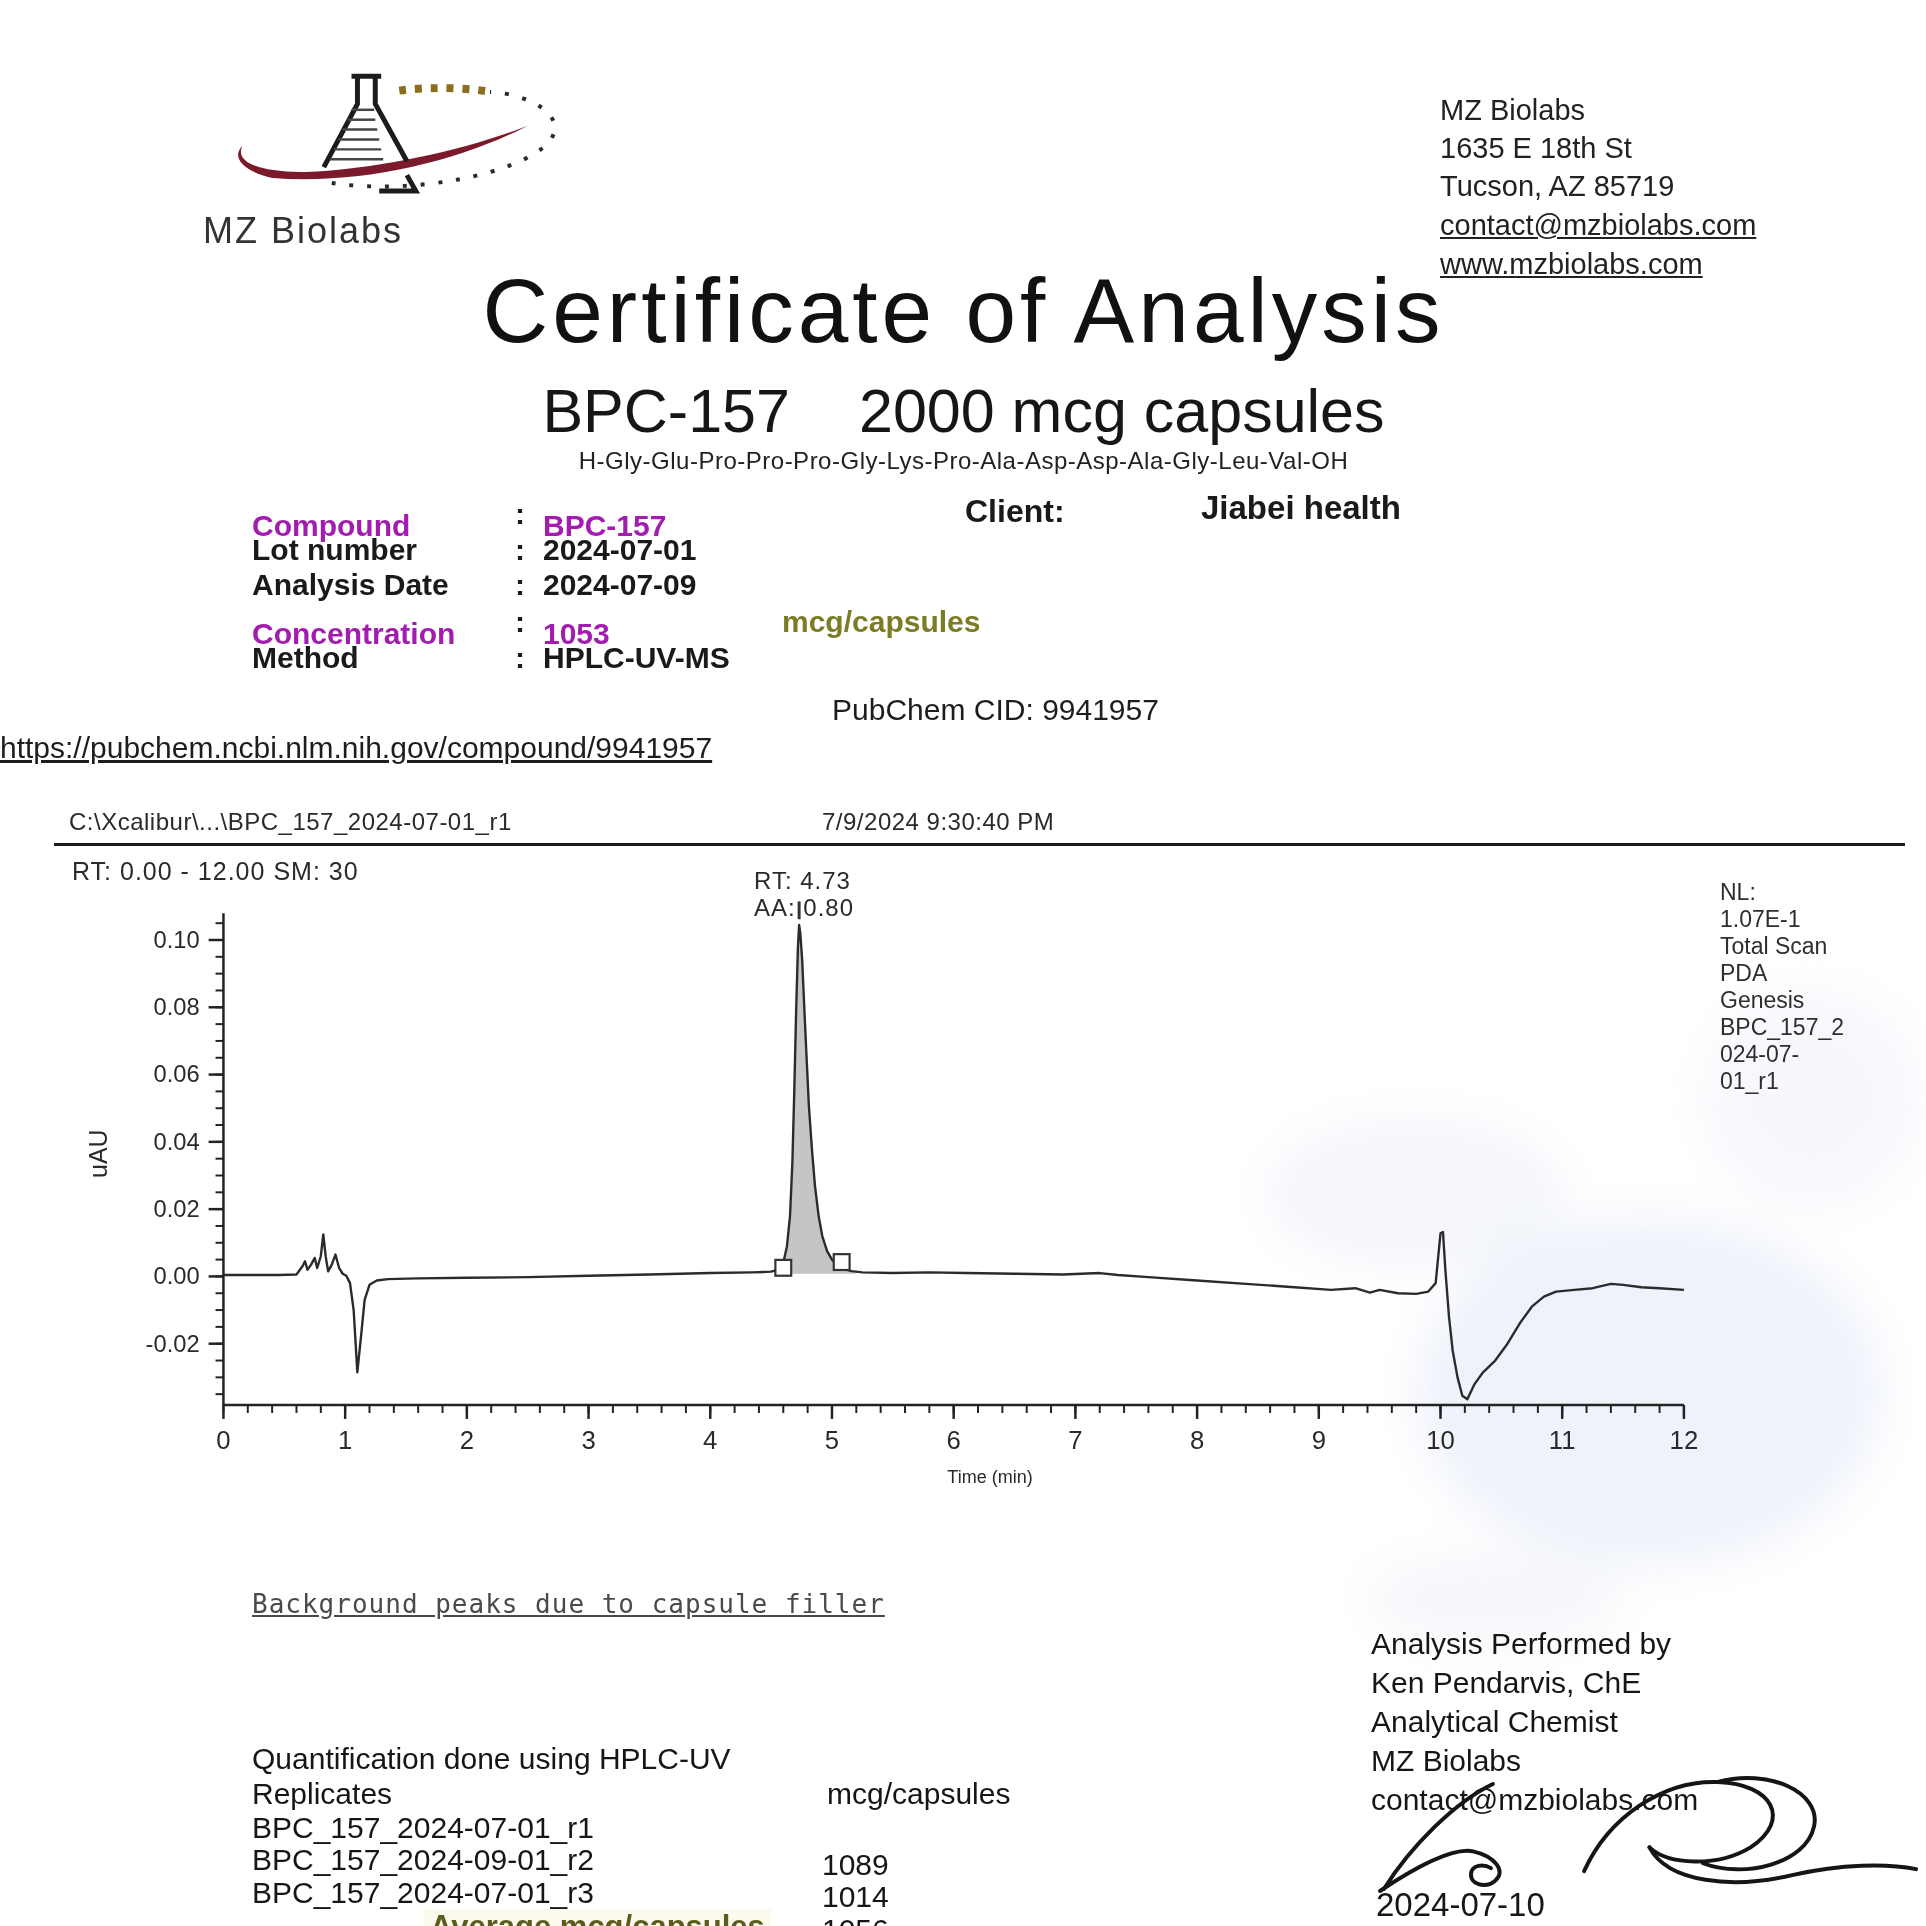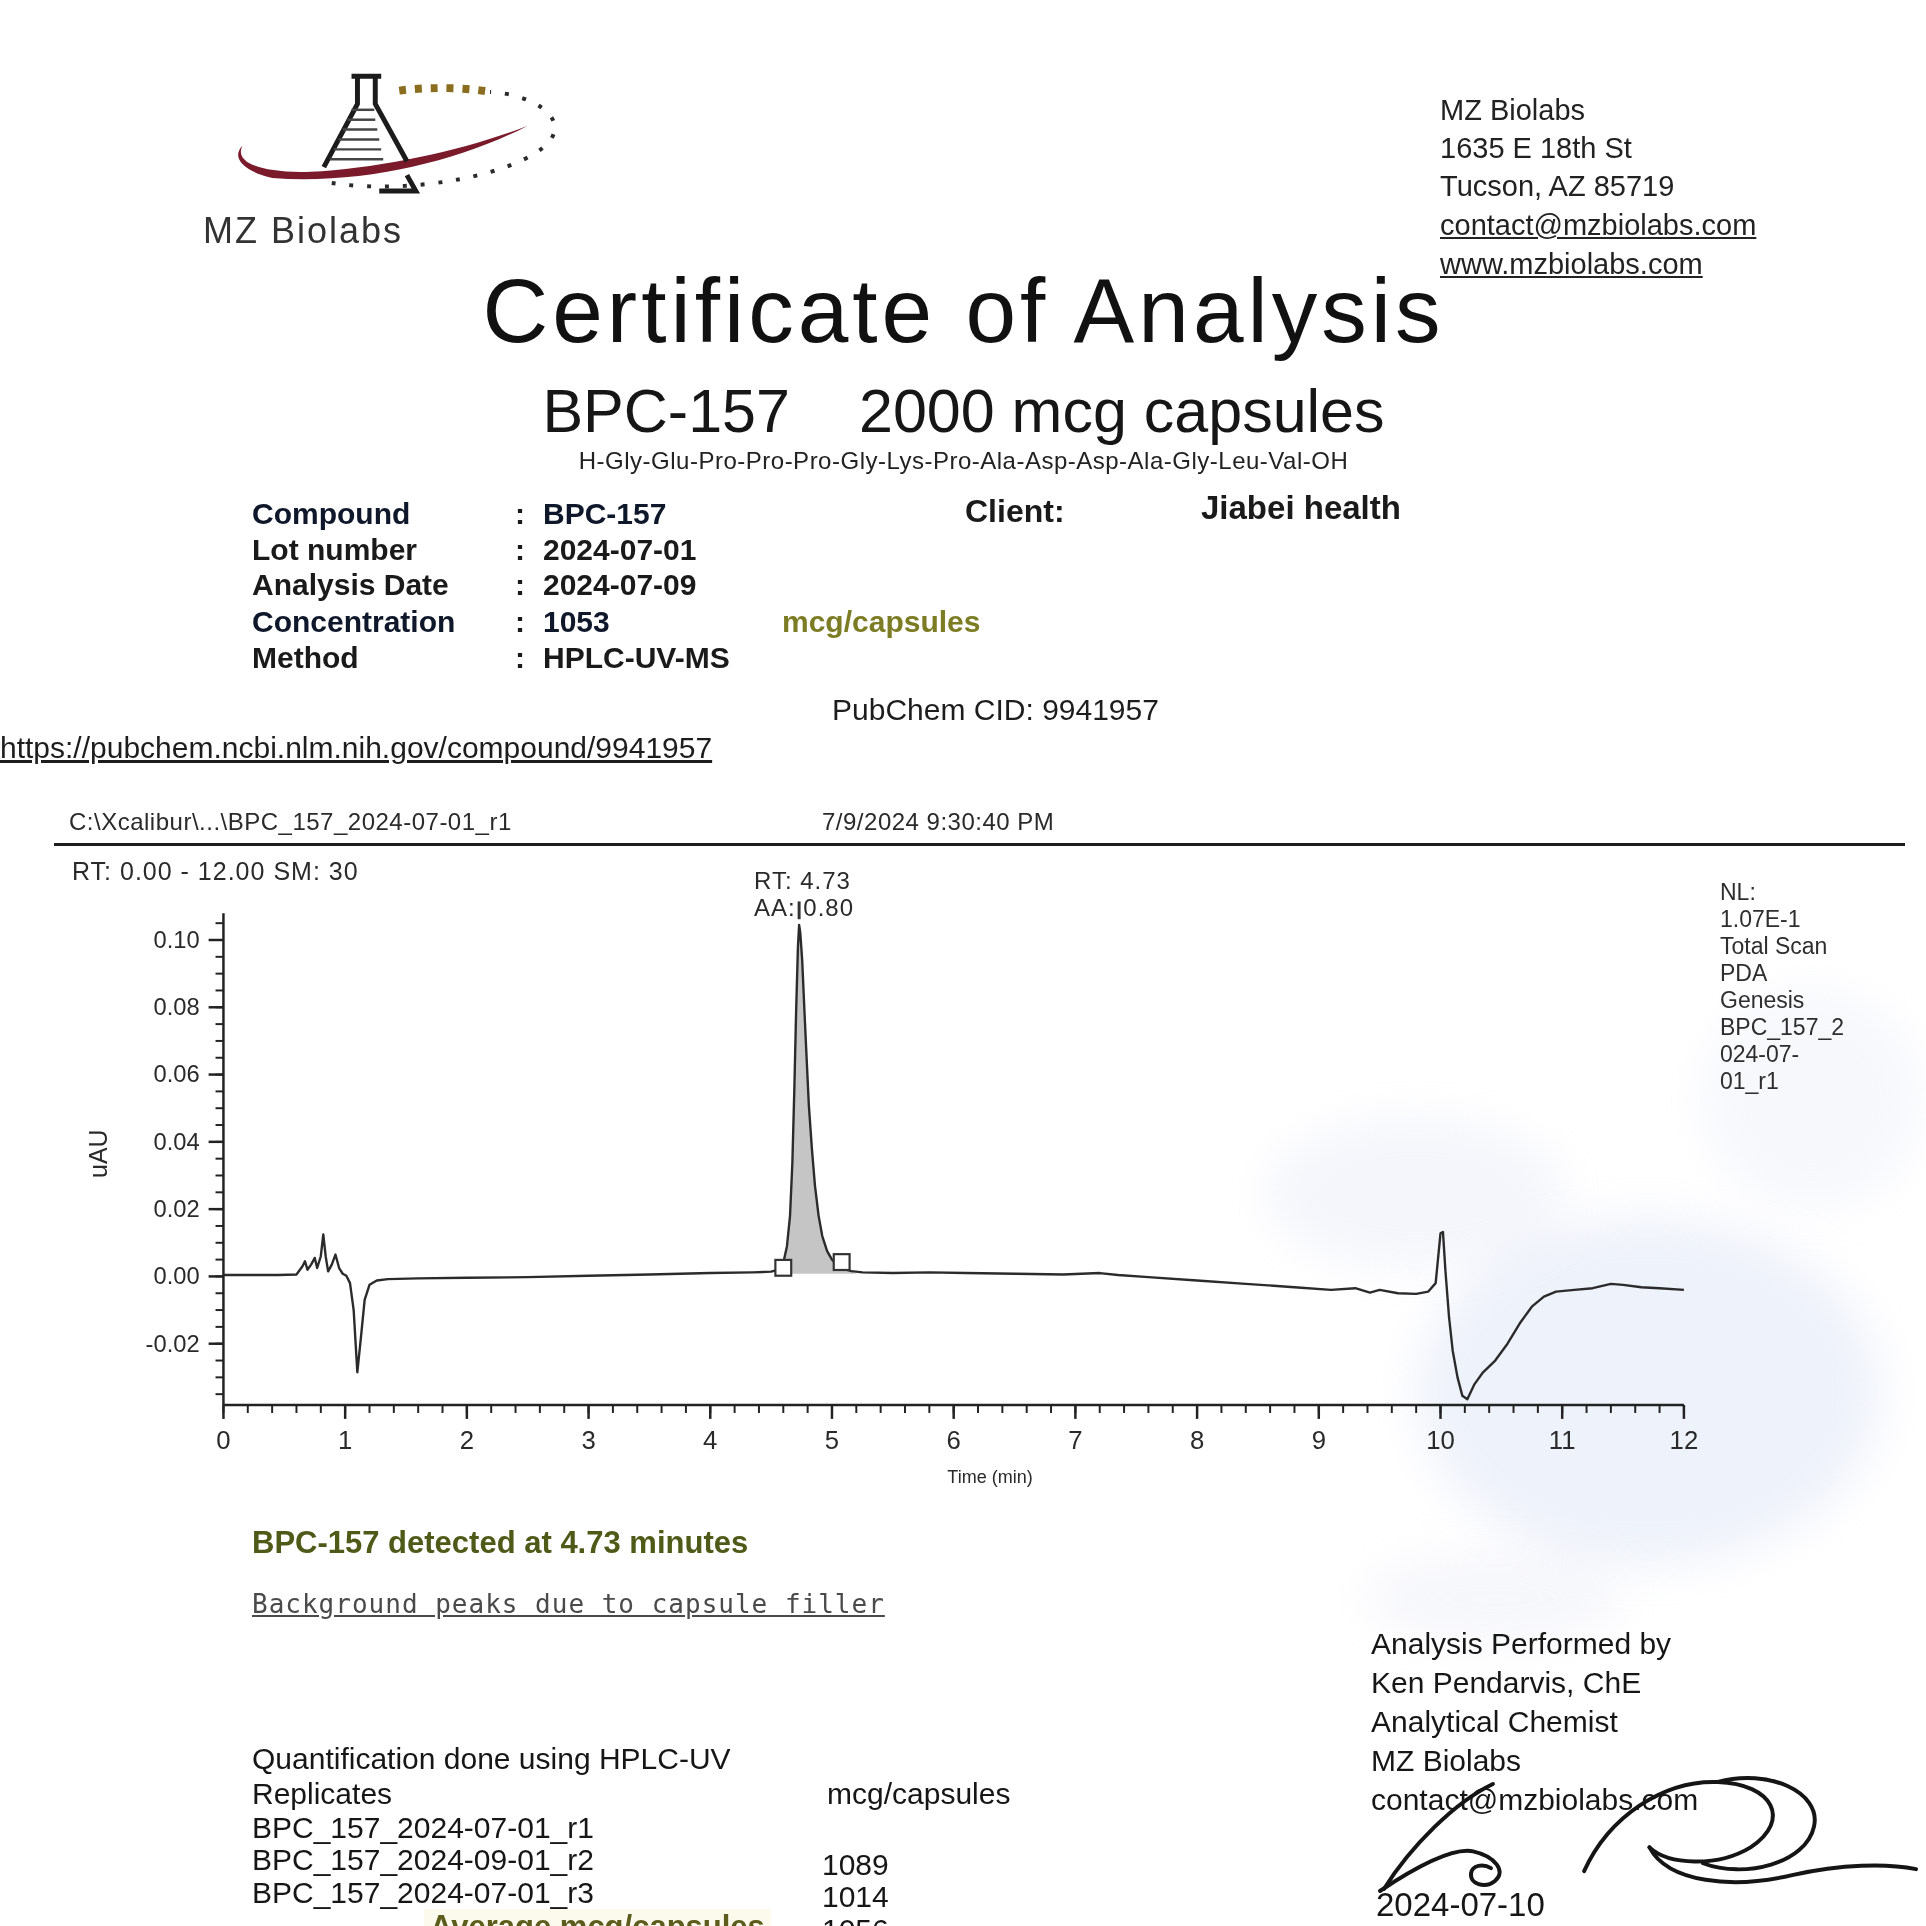--- a/index.html
+++ b/index.html
@@ -12,21 +12,21 @@
   .addr{font-size:29px;line-height:38px;color:#222;}
   .addr .link{text-decoration:underline;display:inline-block;margin-top:1px;}
   .logo-label{font-size:36px;color:#333;letter-spacing:2px;}
   .doc-title{width:100%;text-align:center;font-size:91px;letter-spacing:4px;color:#111;}
   .doc-subtitle{width:100%;text-align:center;font-size:61px;color:#161616;}
   .doc-subtitle .gap{display:inline-block;width:69px;}
   .sequence{width:100%;text-align:center;font-size:24px;letter-spacing:0.5px;color:#222;}
   .info-label{font-size:30px;font-weight:700;}
   .info-colon{font-size:30px;font-weight:700;}
   .info-value{font-size:30px;font-weight:700;}
-  .accent{color:#0f172a;}
+  .accent{color:#a21caf;margin-top:12px;}
   .accent2{color:#7c7c24;}
   .pubchem{width:100%;text-align:center;font-size:30px;color:#1d1d1d;}
   .pubchem-link{width:100%;text-align:left;font-size:30px;color:#1d1d1d;text-decoration:underline;}
   .filepath{font-size:24px;color:#2a2a2a;letter-spacing:0.5px;}
   .rule{background:#1d1d1d;height:3px;}
   .rtline{font-size:25px;color:#2a2a2a;letter-spacing:1px;}
   .peak-ann{font-size:24px;color:#2a2a2a;line-height:27px;letter-spacing:1px;}
   .nl-block{font-size:23px;color:#2e2e2e;line-height:27px;}
   .nl-block div{white-space:nowrap;}
   .ylab{font-size:25px;color:#2a2a2a;transform:rotate(-90deg);transform-origin:left top;}
@@ -268,21 +268,20 @@
     <div>PDA</div>
     <div>Genesis</div>
     <div>BPC_157_2</div>
     <div>024-07-</div>
     <div>01_r1</div>
   </div>
 
   <div class="abs ylab" style="left:84px;top:1178px;">uAU</div>
   <div class="abs xlab" style="left:871px;top:1467px;width:238px;text-align:center;">Time (min)</div>
 
-  <div class="abs detected" style="left:252px;top:1525px;">BPC-157 detected at 4.73 minutes</div>
   <div class="abs note" style="left:252px;top:1589px;text-decoration:underline;">Background peaks due to capsule filler</div>
 
   <div class="abs quant" style="left:252px;top:1742px;">Quantification done using HPLC-UV</div>
   <div class="abs quant" style="left:252px;top:1777px;">Replicates</div>
   <div class="abs quant" style="left:827px;top:1777px;">mcg/capsules</div>
 
   <div class="abs quant" style="left:252px;top:1811px;">BPC_157_2024-07-01_r1</div>
   <div class="abs quant val-col" style="left:822px;top:1811px;">1089</div>
   <div class="abs quant" style="left:252px;top:1843px;">BPC_157_2024-09-01_r2</div>
   <div class="abs quant val-col" style="left:822px;top:1843px;">1014</div>

